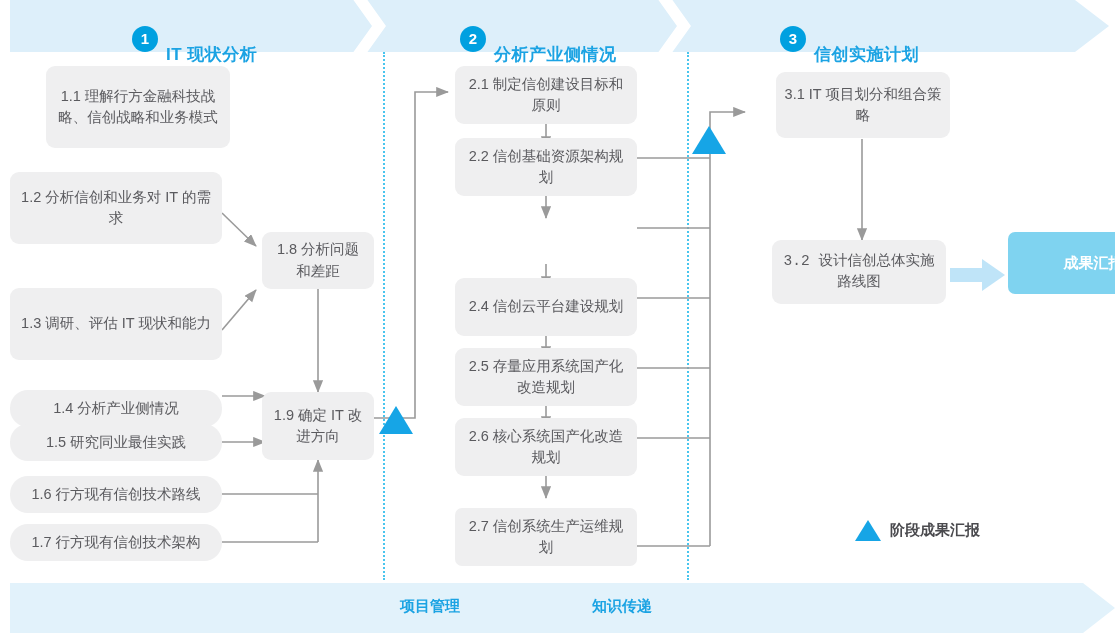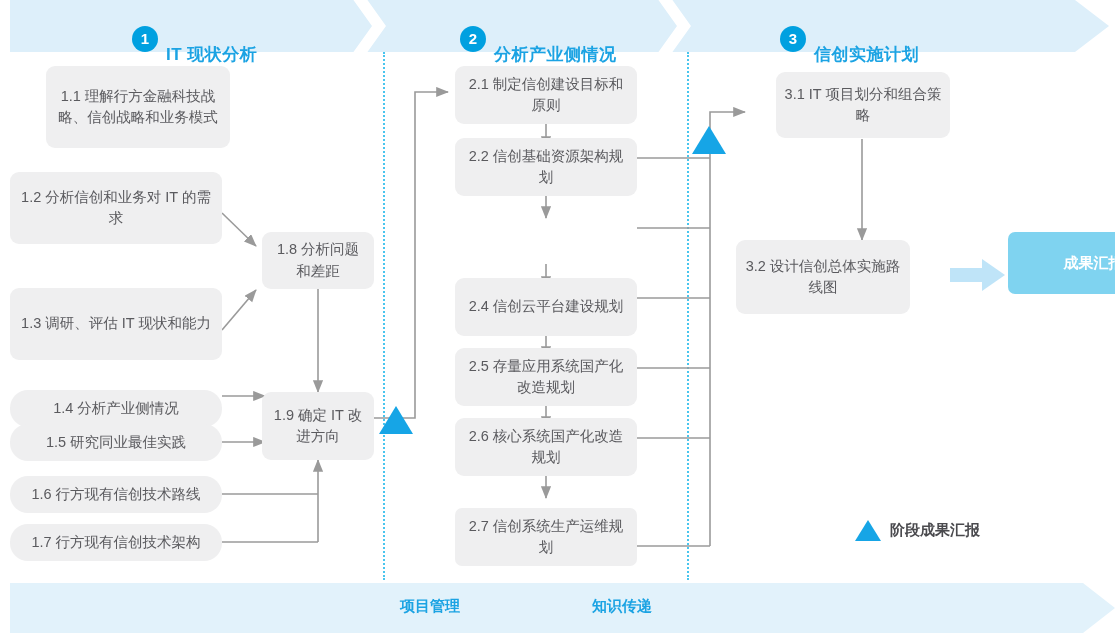--- a/index.html
+++ b/index.html
@@ -184,21 +184,21 @@
   <div class="box" style="left:262px;top:392px;width:112px;height:68px;">1.9 确定 IT 改进方向</div>
 
   <div class="box" style="left:455px;top:66px;width:182px;height:58px;">2.1 制定信创建设目标和原则</div>
   <div class="box" style="left:455px;top:138px;width:182px;height:58px;">2.2 信创基础资源架构规划</div>
   <div class="box" style="left:455px;top:278px;width:182px;height:58px;">2.4 信创云平台建设规划</div>
   <div class="box" style="left:455px;top:348px;width:182px;height:58px;">2.5 存量应用系统国产化改造规划</div>
   <div class="box" style="left:455px;top:418px;width:182px;height:58px;">2.6 核心系统国产化改造规划</div>
   <div class="box" style="left:455px;top:508px;width:182px;height:58px;border-radius:7px;">2.7 信创系统生产运维规划</div>
 
   <div class="box" style="left:776px;top:72px;width:174px;height:66px;">3.1 IT 项目划分和组合策略</div>
-  <div class="box" style="left:736px;top:240px;width:174px;height:74px;">3.2 设计信创总体实施路线图</div>
+  <div class="box" style="left:772px;top:240px;width:174px;height:64px;font-family:Liberation Mono, monospace;">3.2 设计信创总体实施路线图</div>
 
   <div class="result-badge" style="left:1008px;top:232px;width:83px;height:62px;padding-left:44px;">
     <span>成果汇报</span>
   </div>
 
   <div class="tri" style="left:379px;top:406px;"></div>
   <div class="tri" style="left:692px;top:126px;"></div>
 
   <div class="legend" style="left:855px;top:520px;">
     <span class="legend-tri"></span>

